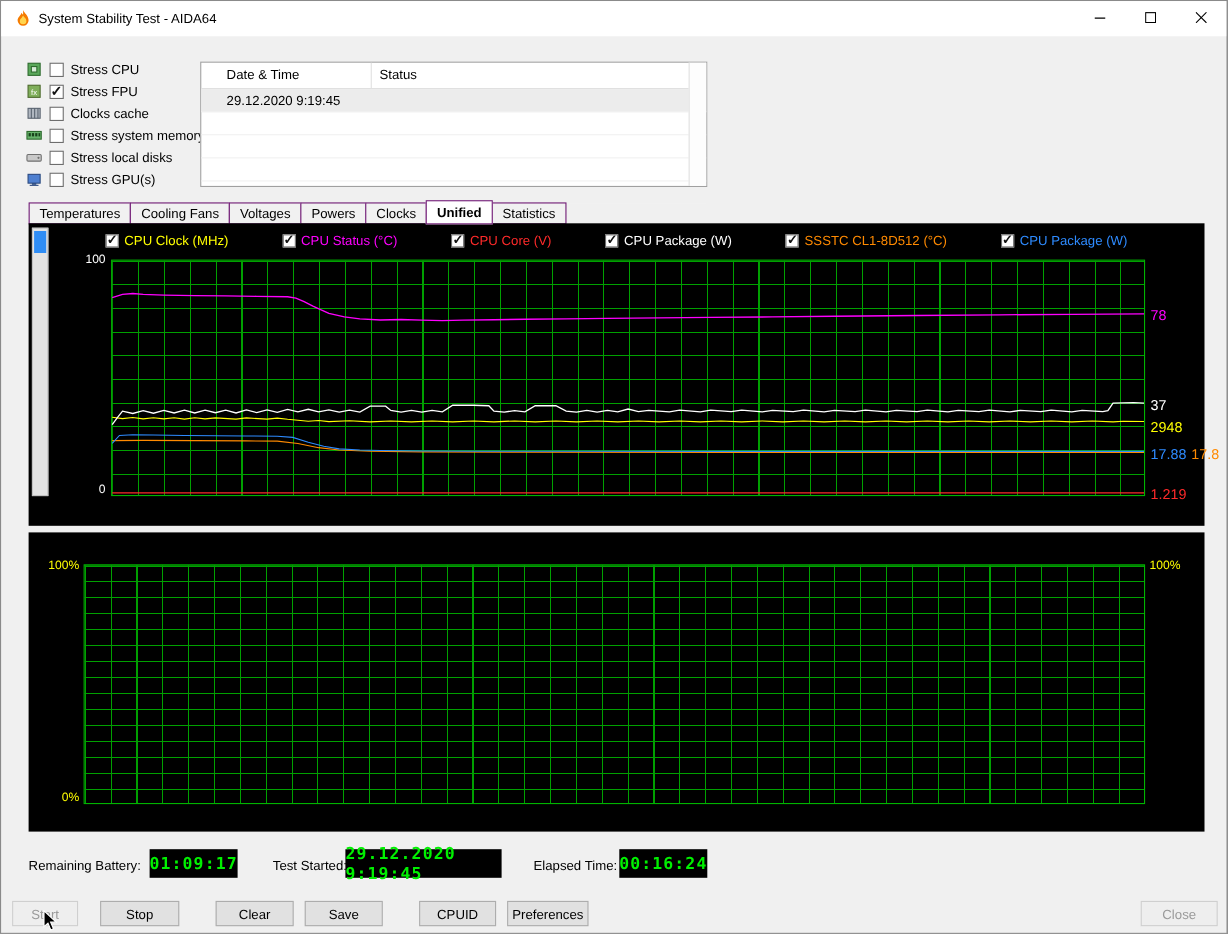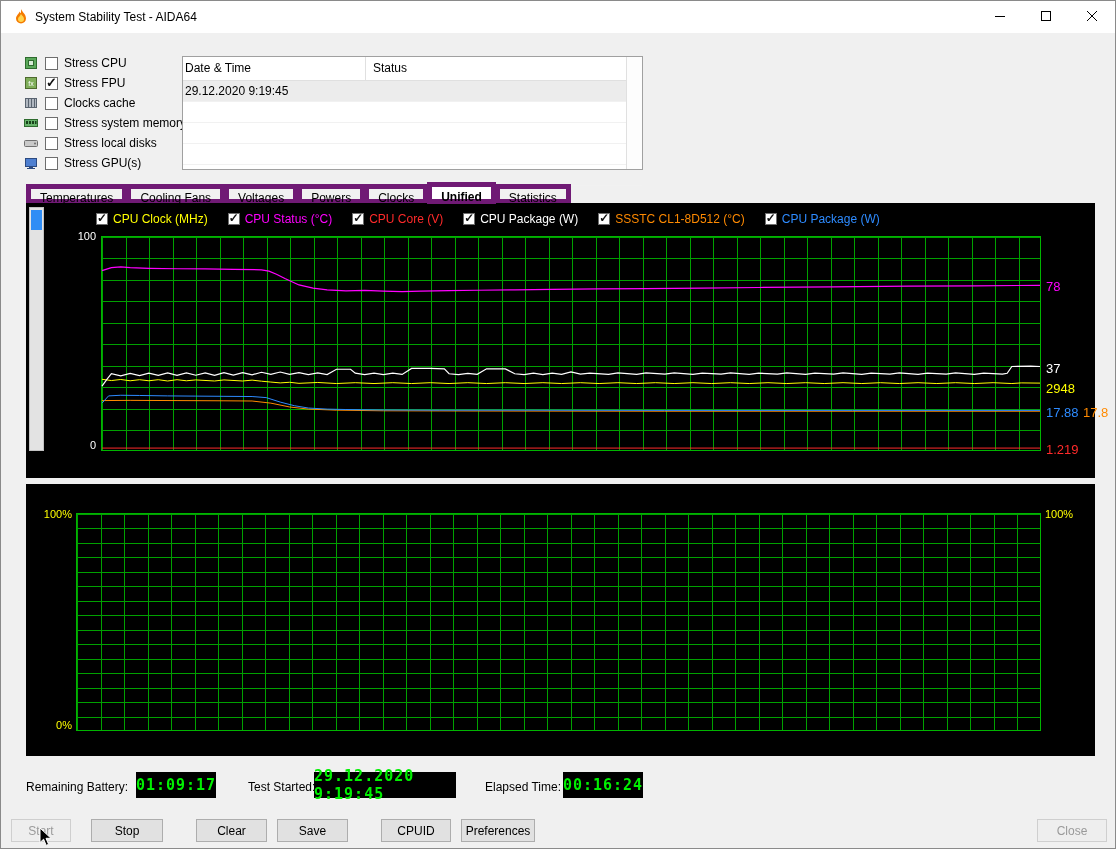--- a/index.html
+++ b/index.html
@@ -18,36 +18,36 @@
   .stress-list { position:absolute; left:22px; top:52px; }
   .stress-row { display:flex; align-items:center; height:20px; gap:6px; }
   .dev-icon { width:16px; height:16px; display:inline-block; }
   .cb { width:13px; height:13px; background:#fff; border:1px solid #6d6d6d; position:relative; flex:0 0 auto; }
   .cb.checked::after { content:"✓"; position:absolute; left:0px; top:-3px; font-size:13px; font-weight:bold; color:#111; }
 
   
   .log-table { position:absolute; left:181px; top:55px; width:461px; height:114px; background:#fff; border:1px solid #a0a0a0; }
   .lt-header { display:flex; height:24px; border-bottom:1px solid #e0e0e0; }
   .lt-hcell { line-height:23px; border-right:1px solid #e0e0e0; }
-  .lt-col1 { width:183px; padding-left:2px; flex:0 0 auto; }
+  .lt-col1 { width:155px; padding-left:23px; flex:0 0 auto; }
   .lt-col2 { flex:1 1 auto; padding-left:7px; }
   .lt-row { display:flex; height:21px; line-height:21px; border-bottom:1px solid #f1f1f1; }
   .lt-row.highlight { background:#ececec; }
   .lt-scrollcol { position:absolute; right:0; top:0; width:16px; height:100%; border-left:1px solid #e0e0e0; background:#fdfdfd; }
 
   
   .tabs { position:absolute; left:25px; top:181px; height:22px; display:flex; align-items:flex-end; }
-  .tab { height:20px; line-height:18px; padding:0 9px; background:#f1f1f1; border:5px solid #701a75; margin-right:-1px; }
+  .tab { height:20px; line-height:18px; padding:0 9px; background:#f1f1f1; border:1px solid #701a75; margin-right:-1px; }
   .tab.active { height:22px; line-height:20px; background:#ffffff; font-weight:bold; position:relative; z-index:2; }
 
   
   .chart1 { position:absolute; left:25px; top:202px; width:1069px; height:275px; background:#000; }
   .chart2 { position:absolute; left:25px; top:483px; width:1069px; height:272px; background:#000; }
 
-  .legend { position:absolute; left:70px; right:70px; top:8px; height:16px; display:flex; justify-content:flex-start; gap:20px; align-items:center; }
+  .legend { position:absolute; left:70px; right:70px; top:8px; height:16px; display:flex; justify-content:space-between; gap:20px; align-items:center; }
   .legend-item { display:flex; align-items:center; gap:5px; }
   .legend-cb { width:12px; height:12px; }
   .legend-cb.checked::after { font-size:12px; top:-3px; }
   .legend-label { font-size:12px; }
 
   .vscroll { position:absolute; left:3px; top:4px; width:15px; height:244px; background:#e3e3e3; border:1px solid #c2c2c2; }
   .vscroll-thumb { position:absolute; left:1px; top:2px; width:11px; height:20px; background:#2f8df5; }
 
   .plot1 { position:absolute; left:75px; top:33px; width:940px; height:215px; border:1px solid #00b400;
            background-color:#000;

